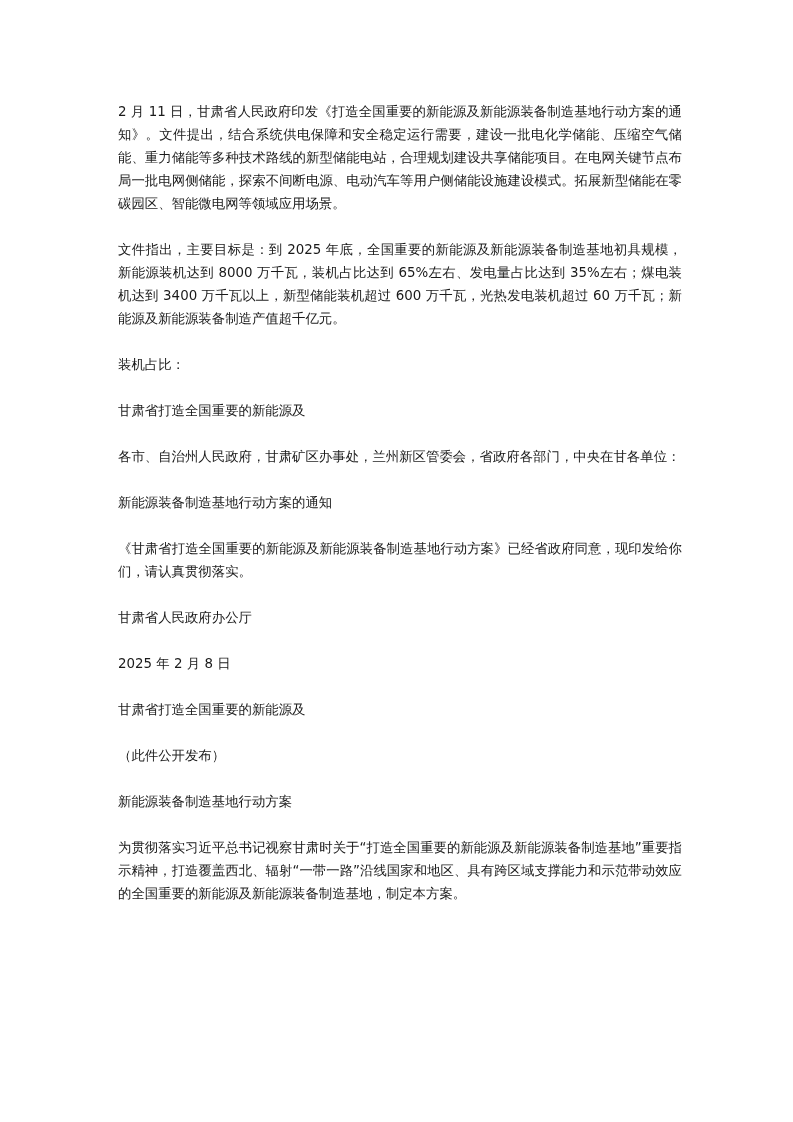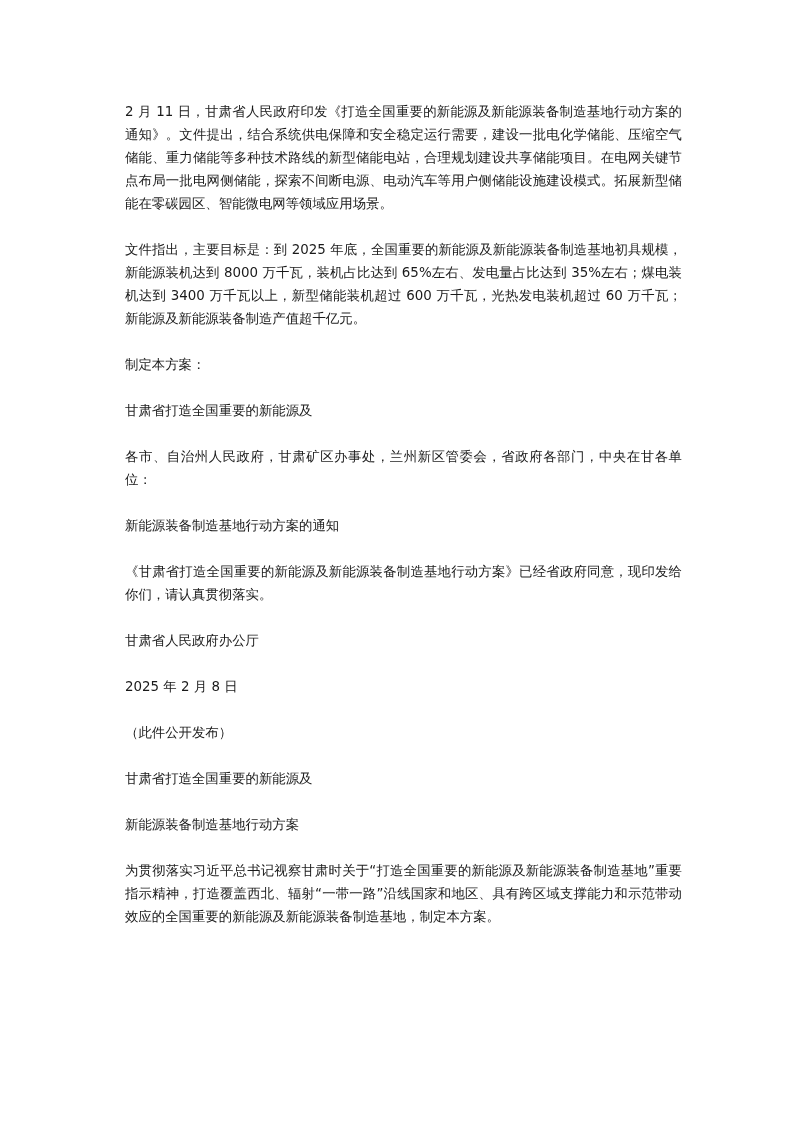--- a/index.html
+++ b/index.html
@@ -17,35 +17,35 @@
   }
   .page {
     position: absolute;
     left: 118px;
     top: 100px;
     width: 564px;
     font-size: 13.4px;
     line-height: 23px;
   }
   .para {
-    margin: 0 0 23px 7px;
+    margin: 0 0 23px 0;
     text-align: justify;
     word-break: break-all;
   }
 </style>
 </head>
 <body>
 
 <div class="page">
   <p class="para">2 月 11 日，甘肃省人民政府印发《打造全国重要的新能源及新能源装备制造基地行动方案的通知》。文件提出，结合系统供电保障和安全稳定运行需要，建设一批电化学储能、压缩空气储能、重力储能等多种技术路线的新型储能电站，合理规划建设共享储能项目。在电网关键节点布局一批电网侧储能，探索不间断电源、电动汽车等用户侧储能设施建设模式。拓展新型储能在零碳园区、智能微电网等领域应用场景。</p>
   <p class="para">文件指出，主要目标是：到 2025 年底，全国重要的新能源及新能源装备制造基地初具规模，新能源装机达到 8000 万千瓦，装机占比达到 65%左右、发电量占比达到 35%左右；煤电装机达到 3400 万千瓦以上，新型储能装机超过 600 万千瓦，光热发电装机超过 60 万千瓦；新能源及新能源装备制造产值超千亿元。</p>
-  <p class="para">制定本方案：</p>
+  <p class="para">装机占比：</p>
   <p class="para">甘肃省打造全国重要的新能源及</p>
   <p class="para">各市、自治州人民政府，甘肃矿区办事处，兰州新区管委会，省政府各部门，中央在甘各单位：</p>
   <p class="para">新能源装备制造基地行动方案的通知</p>
   <p class="para">《甘肃省打造全国重要的新能源及新能源装备制造基地行动方案》已经省政府同意，现印发给你们，请认真贯彻落实。</p>
   <p class="para">甘肃省人民政府办公厅</p>
   <p class="para">2025 年 2 月 8 日</p>
+  <p class="para">甘肃省打造全国重要的新能源及</p>
   <p class="para">（此件公开发布）</p>
-  <p class="para">甘肃省打造全国重要的新能源及</p>
   <p class="para">新能源装备制造基地行动方案</p>
   <p class="para">为贯彻落实习近平总书记视察甘肃时关于“打造全国重要的新能源及新能源装备制造基地”重要指示精神，打造覆盖西北、辐射“一带一路”沿线国家和地区、具有跨区域支撑能力和示范带动效应的全国重要的新能源及新能源装备制造基地，制定本方案。</p>
 </div>
 
 </body></html>

